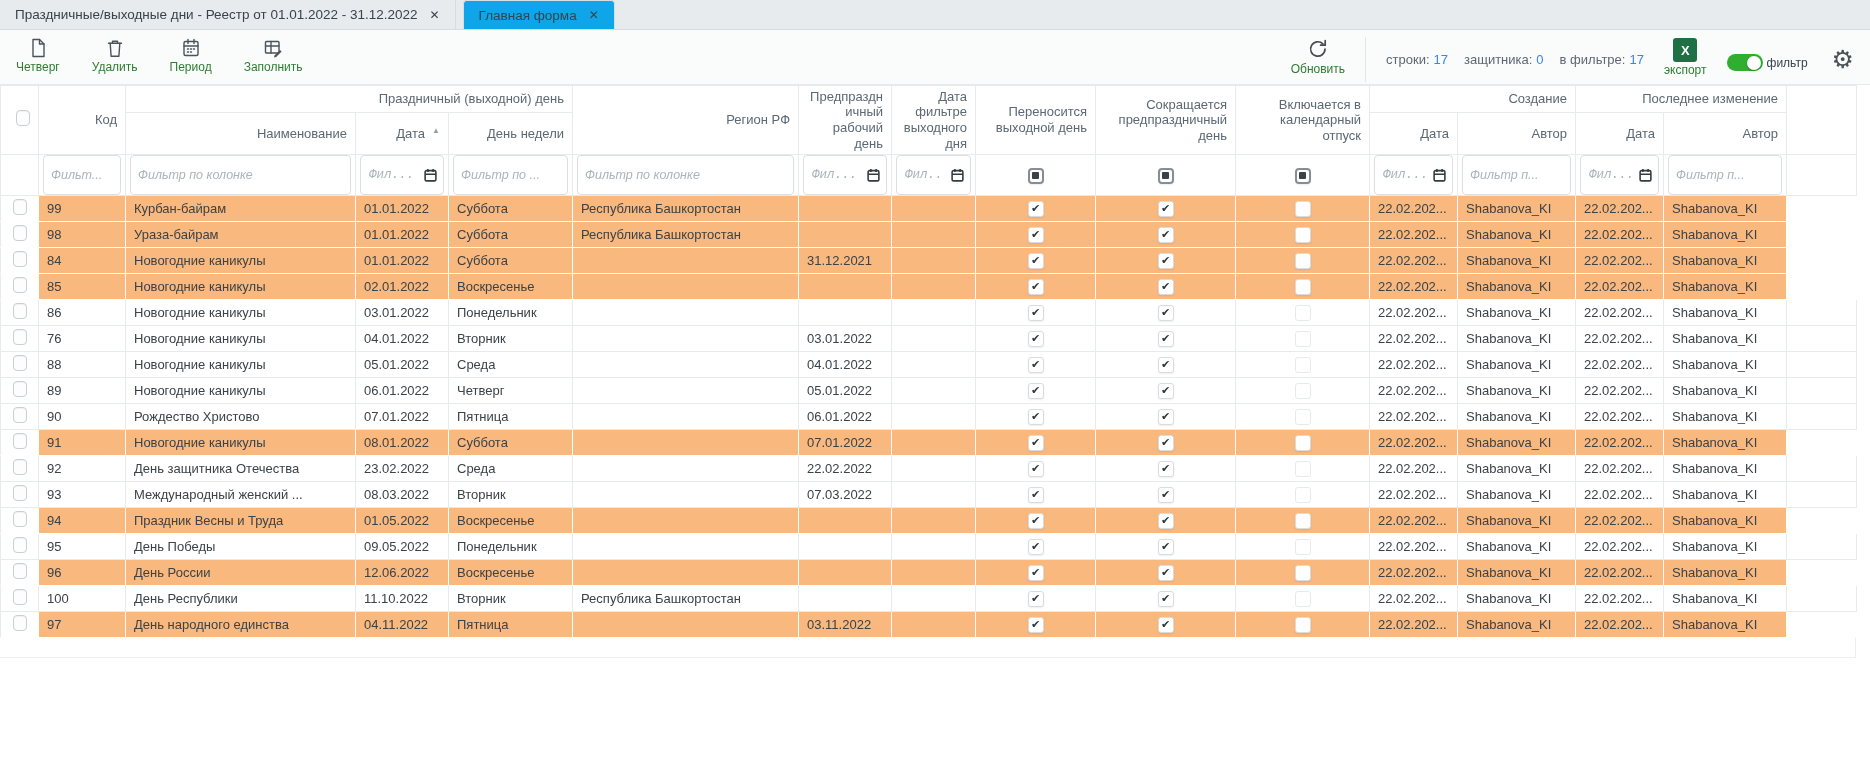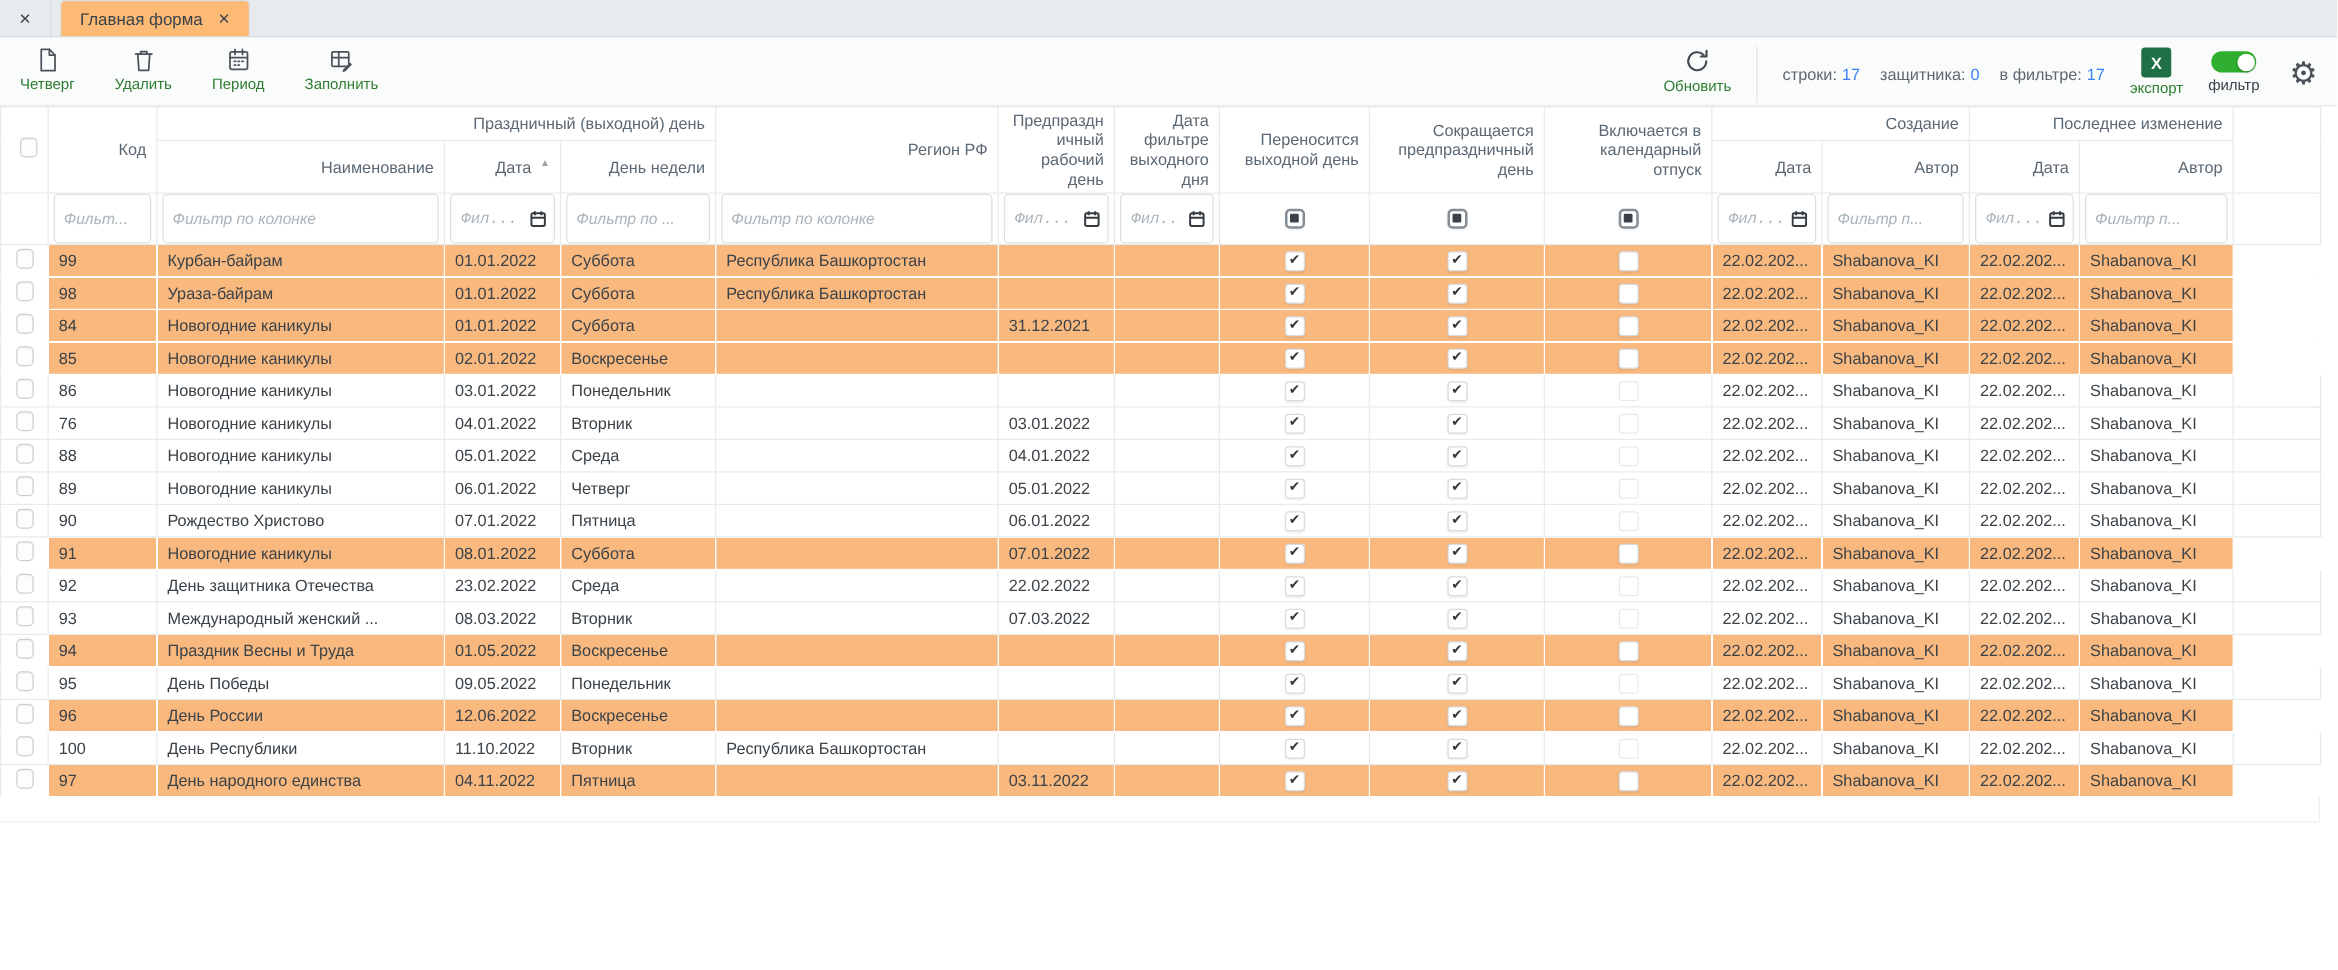--- a/index.html
+++ b/index.html
@@ -14,21 +14,21 @@
   .tabbar {
     height:30px; background:#e7ebee; border-bottom:1px solid #d6dcdf;
     display:flex; align-items:stretch;
   }
   .tab {
     display:flex; align-items:center; gap:12px; padding:0 15px;
     font-size:13.5px; color:#39434b; white-space:nowrap; cursor:default;
   }
   .tab-first { border-right:1px solid #d6dcdf; }
   .tab-card {
-    background:#fdba74; border:1px solid #d9dee1; border-bottom:none;
+    background:#0ea5e9; border:1px solid #d9dee1; border-bottom:none;
     border-radius:4px 4px 0 0; margin-left:7px;
   }
   .tab-close { font-size:12px; font-weight:bold; color:#3a444c; cursor:pointer; }
   
   .toolbar {
     height:55px; background:#fafbfb; display:flex; align-items:stretch;
     padding:5px 16px 0 16px; border-bottom:1px solid #e7eaec;
   }
   .tb-left { display:flex; gap:32px; }
   .tb-btn {
@@ -40,21 +40,21 @@
   .tb-label-dark { font-size:12px; color:#39434b; line-height:1; }
   .tb-right { margin-left:auto; display:flex; align-items:stretch; gap:20px; }
   .tb-sep { width:1px; background:#e2e6e8; margin:2px 0; }
   .stats { display:flex; align-items:center; gap:16px; font-size:13px; color:#5e6872; }
   .stat b { color:#3b82f6; font-weight:normal; margin-left:4px; }
   .excel-btn { display:flex; flex-direction:column; align-items:center; gap:2px; cursor:pointer; padding-top:3px; }
   .excel-ic {
     width:24px; height:24px; border-radius:3px; background:var(--excel-green,#1f7145);
     color:#fff; font-weight:bold; font-size:13px; display:flex; align-items:center; justify-content:center;
   }
-  .toggle-wrap { display:flex; flex-direction:column; align-items:center; gap:4px; padding-top:6px; cursor:pointer;text-align:center; }
+  .toggle-wrap { display:flex; flex-direction:row; align-items:center; gap:4px; padding-top:6px; cursor:pointer;text-align:center; }
   .switch {
     width:36px; height:17px; border-radius:9px; background:var(--toggle-on,#2fae2f); position:relative;
   }
   .switch .knob {
     position:absolute; top:1.5px; right:1.5px; width:14px; height:14px;
     border-radius:50%; background:#fff; box-shadow:0 1px 2px rgba(0,0,0,.25);
   }
   .gear { align-self:center; font-size:25px; color:#4a5158; cursor:pointer; line-height:1; margin-left:4px; }
   
   .grid { width:1856px; min-height:573px; border-right:1px solid #eceeef; border-bottom:1px solid #eceeef; }
@@ -107,20 +107,21 @@
   tr.hl td { background:var(--row-highlight,#f8b87e); border-color:rgba(255,255,255,.75); }
   tr.hl td.sel { border-left-color:#e8ebec; }
   td.gutter { background:#fff !important; border-color:#e8ebec; }
   .icon-stroke { stroke:#4b535a; fill:none; stroke-width:1.4; stroke-linecap:round; stroke-linejoin:round; }
 </style>
 </head>
 <body>
 
 <div class="tabbar">
   <div class="tab tab-first">
+    <span>Праздничные/выходные дни - Реестр от 01.01.2022 - 31.12.2022</span>
     <span class="tab-close">✕</span>
   </div>
   <div class="tab tab-card">
     <span>Главная форма</span>
     <span class="tab-close">✕</span>
   </div>
 </div>
 
 <div class="toolbar">
   <div class="tb-left">

